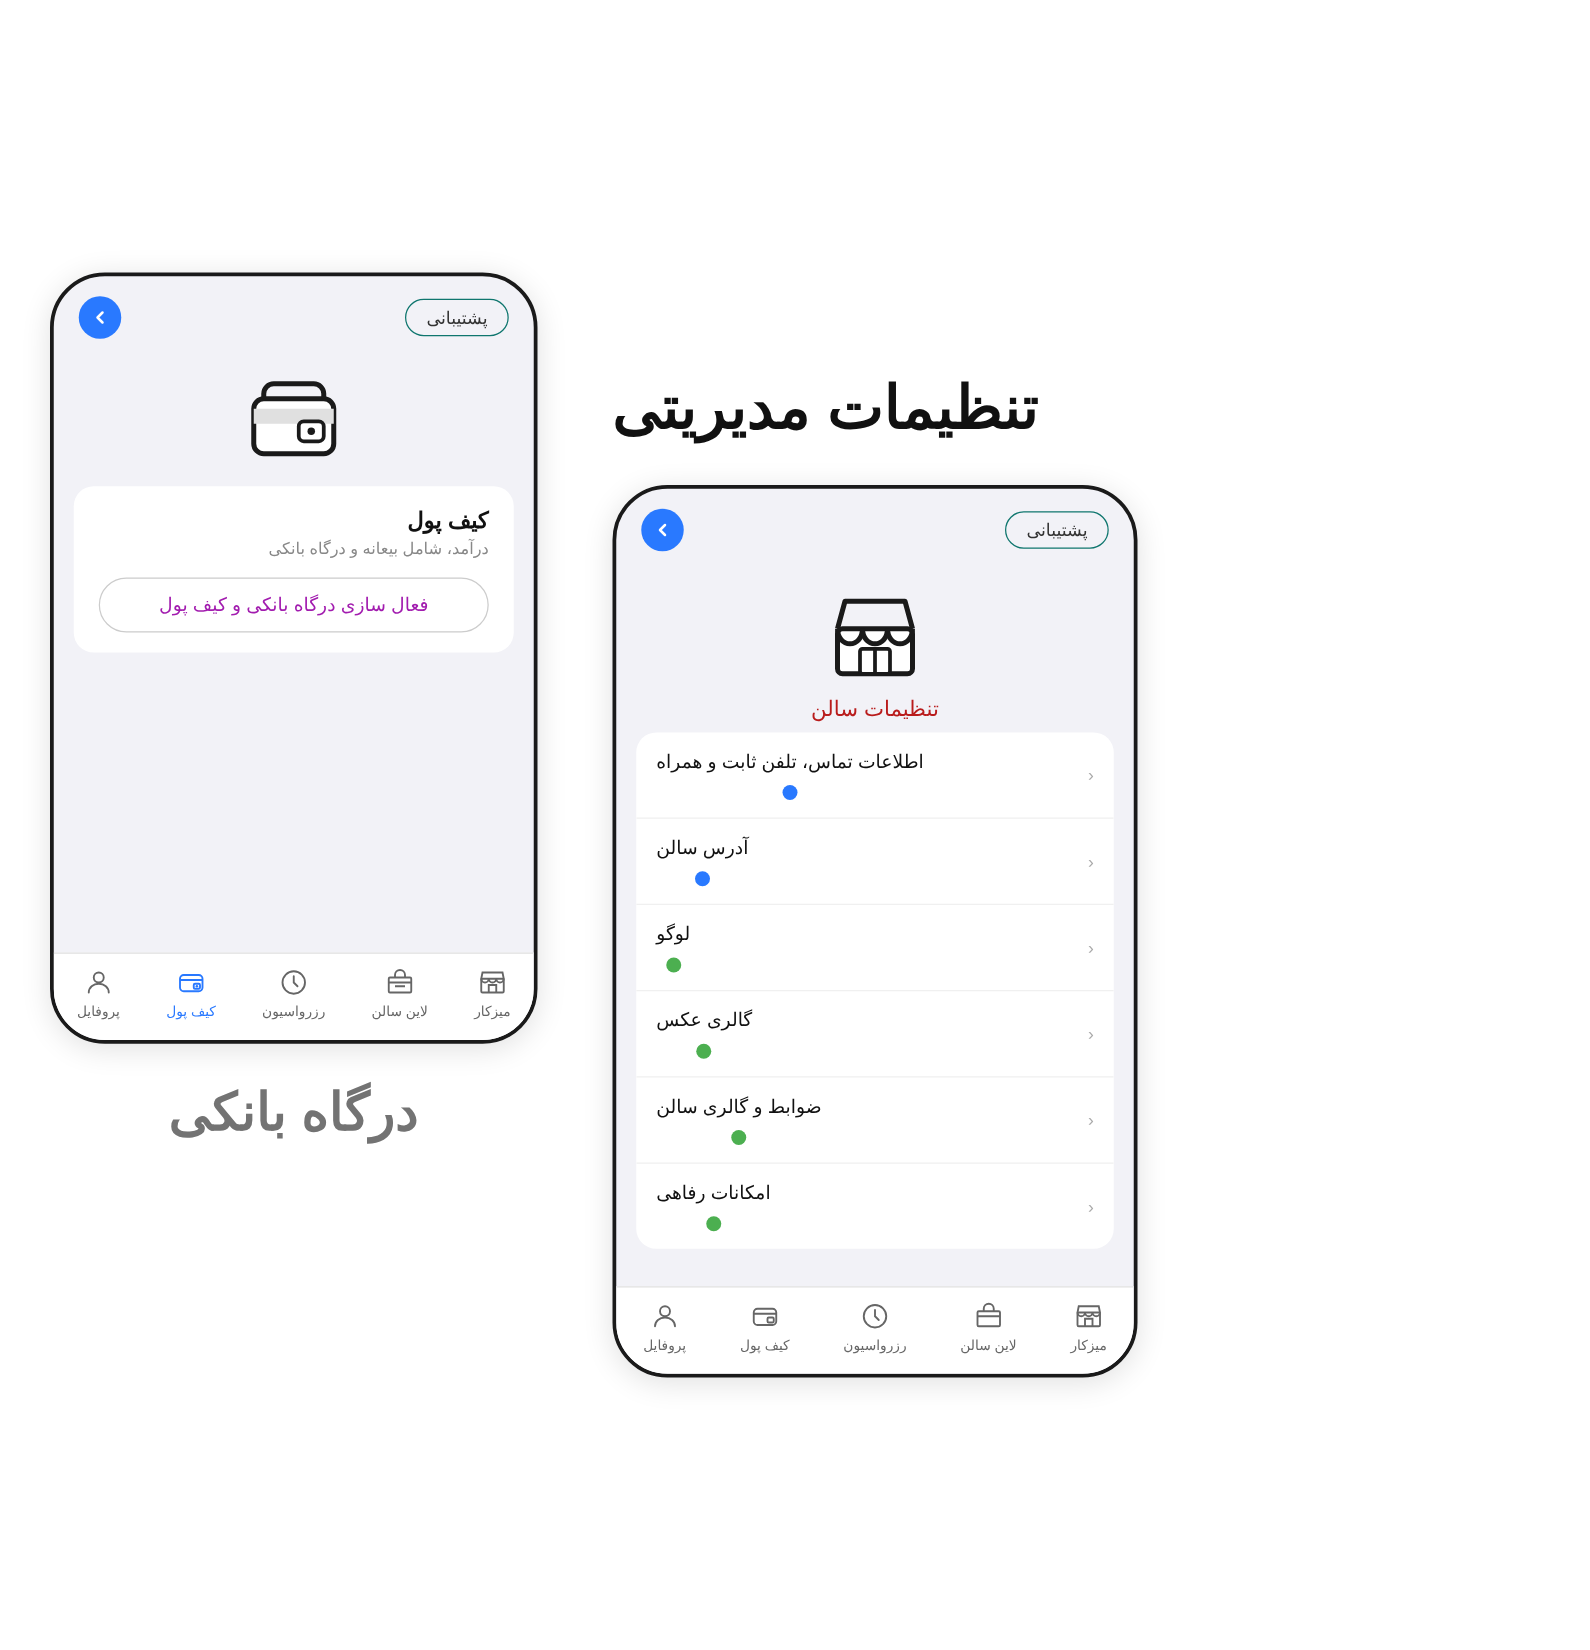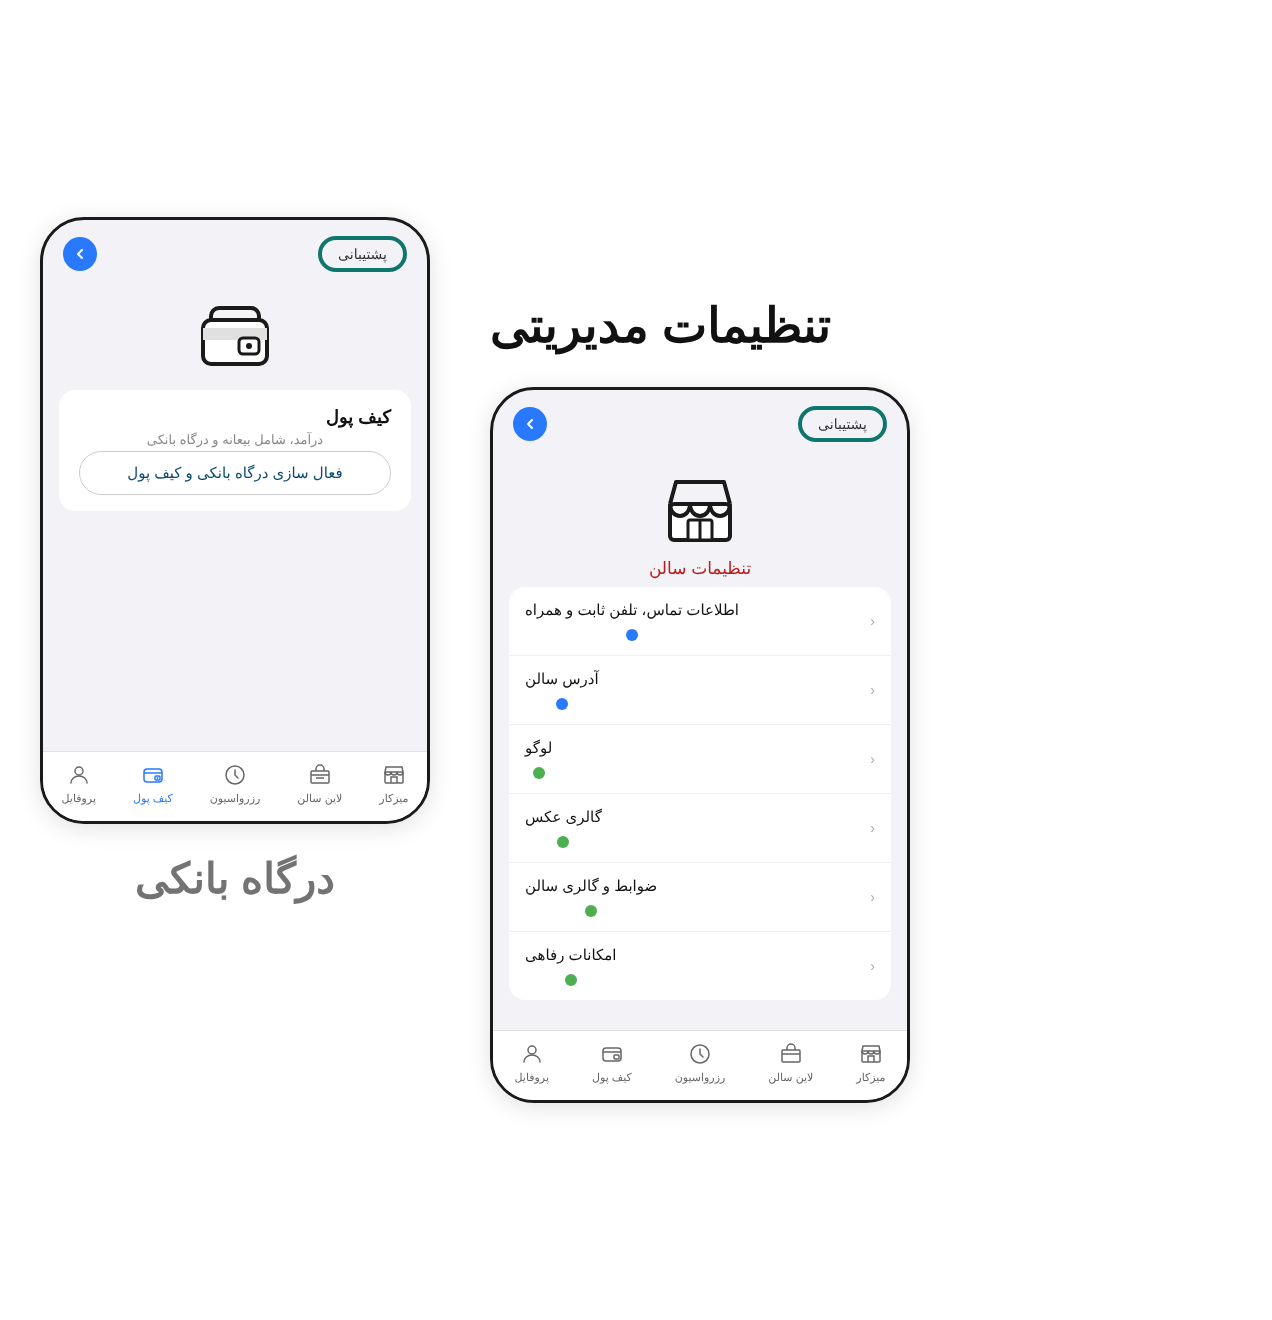--- a/index.html
+++ b/index.html
@@ -75,21 +75,21 @@
     .phone-header {
       display: flex;
       flex-direction: row-reverse;
       align-items: center;
       justify-content: space-between;
       padding: 16px 20px 8px 20px;
     }
 
     .support-btn {
       background: #f2f2f7;
-      border: 4px solid #0f766e;
+      border: 1px solid #0f766e;
       border-radius: 20px;
       padding: 6px 16px;
       font-size: 14px;
       color: #333;
       direction: rtl;
     }
 
     .back-btn {
       width: 34px;
       height: 34px;
@@ -126,32 +126,31 @@
     .phone-content-title {
       font-size: 18px;
       font-weight: 700;
       color: #111;
       margin-bottom: 4px;
     }
 
     .phone-content-subtitle {
       font-size: 13px;
       color: #888;
-      margin-bottom: 4px;
-      text-align: center;
+      margin-bottom: 16px;
     }
 
     .activate-btn {
       width: 100%;
       background: #ffffff;
       border: 1.5px solid #ccc;
       border-radius: 24px;
       padding: 12px 20px;
       font-size: 15px;
-      color: #0c4a6e;
+      color: #a21caf;
       direction: rtl;
       text-align: center;
       cursor: pointer;
     }
 
     .phone-spacer {
       height: 240px;
     }
 
     

